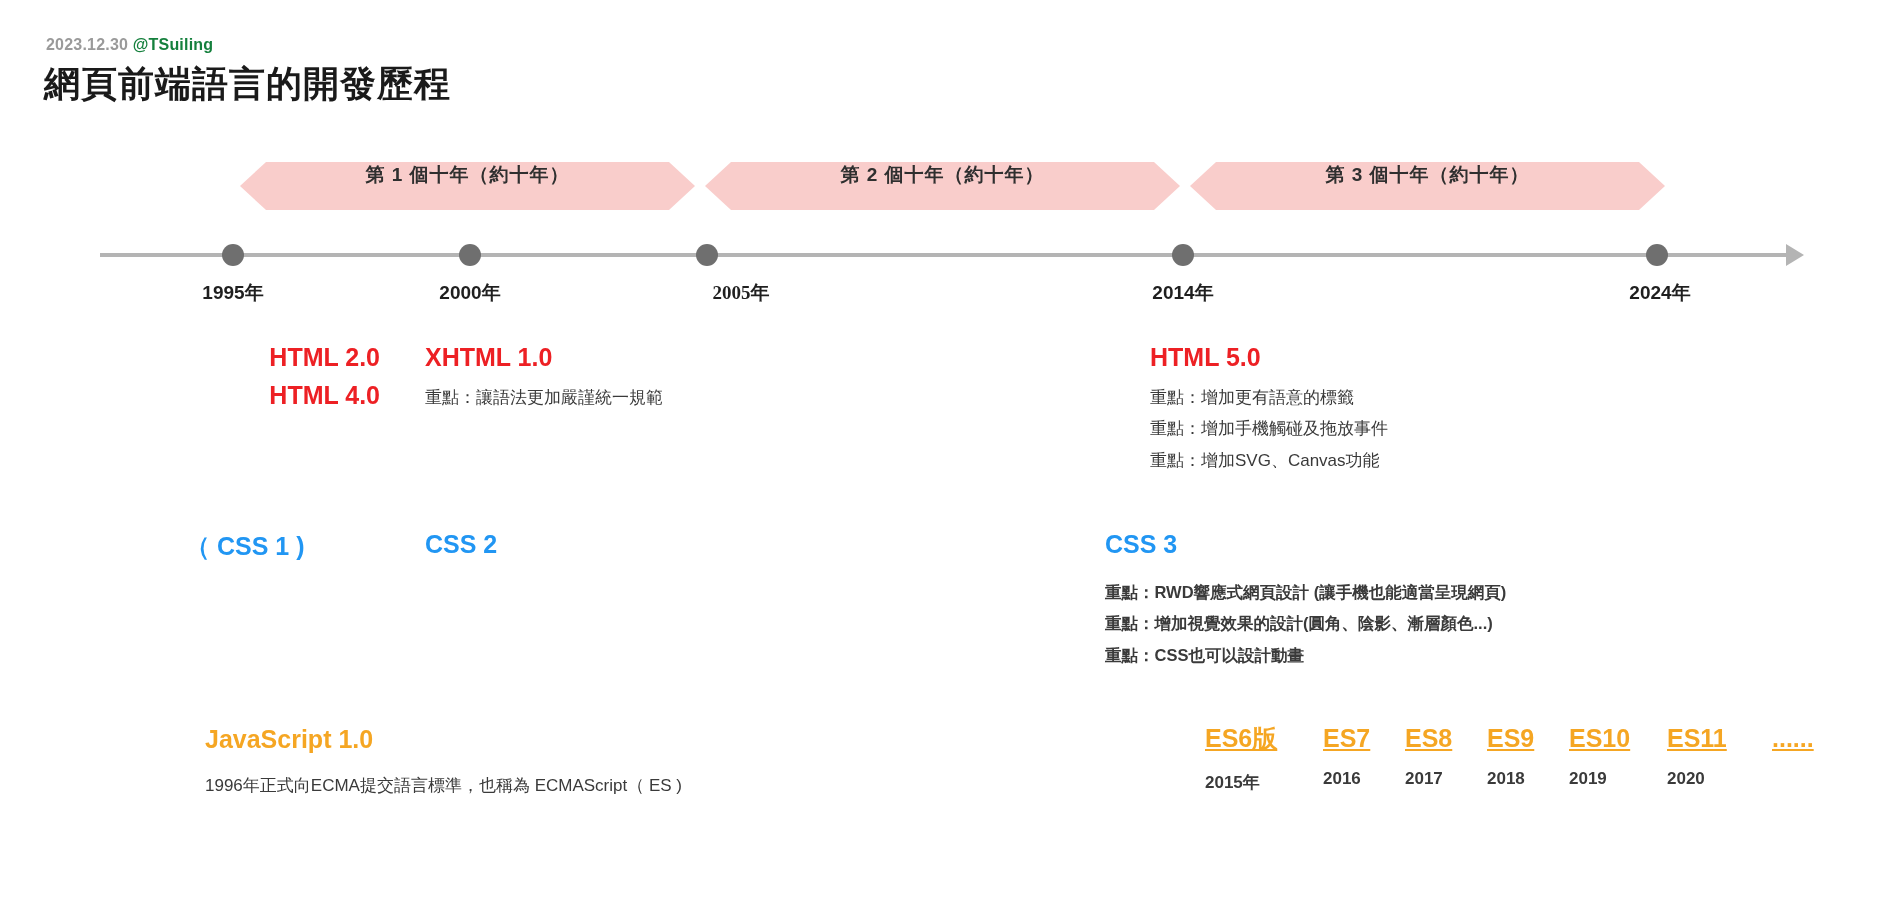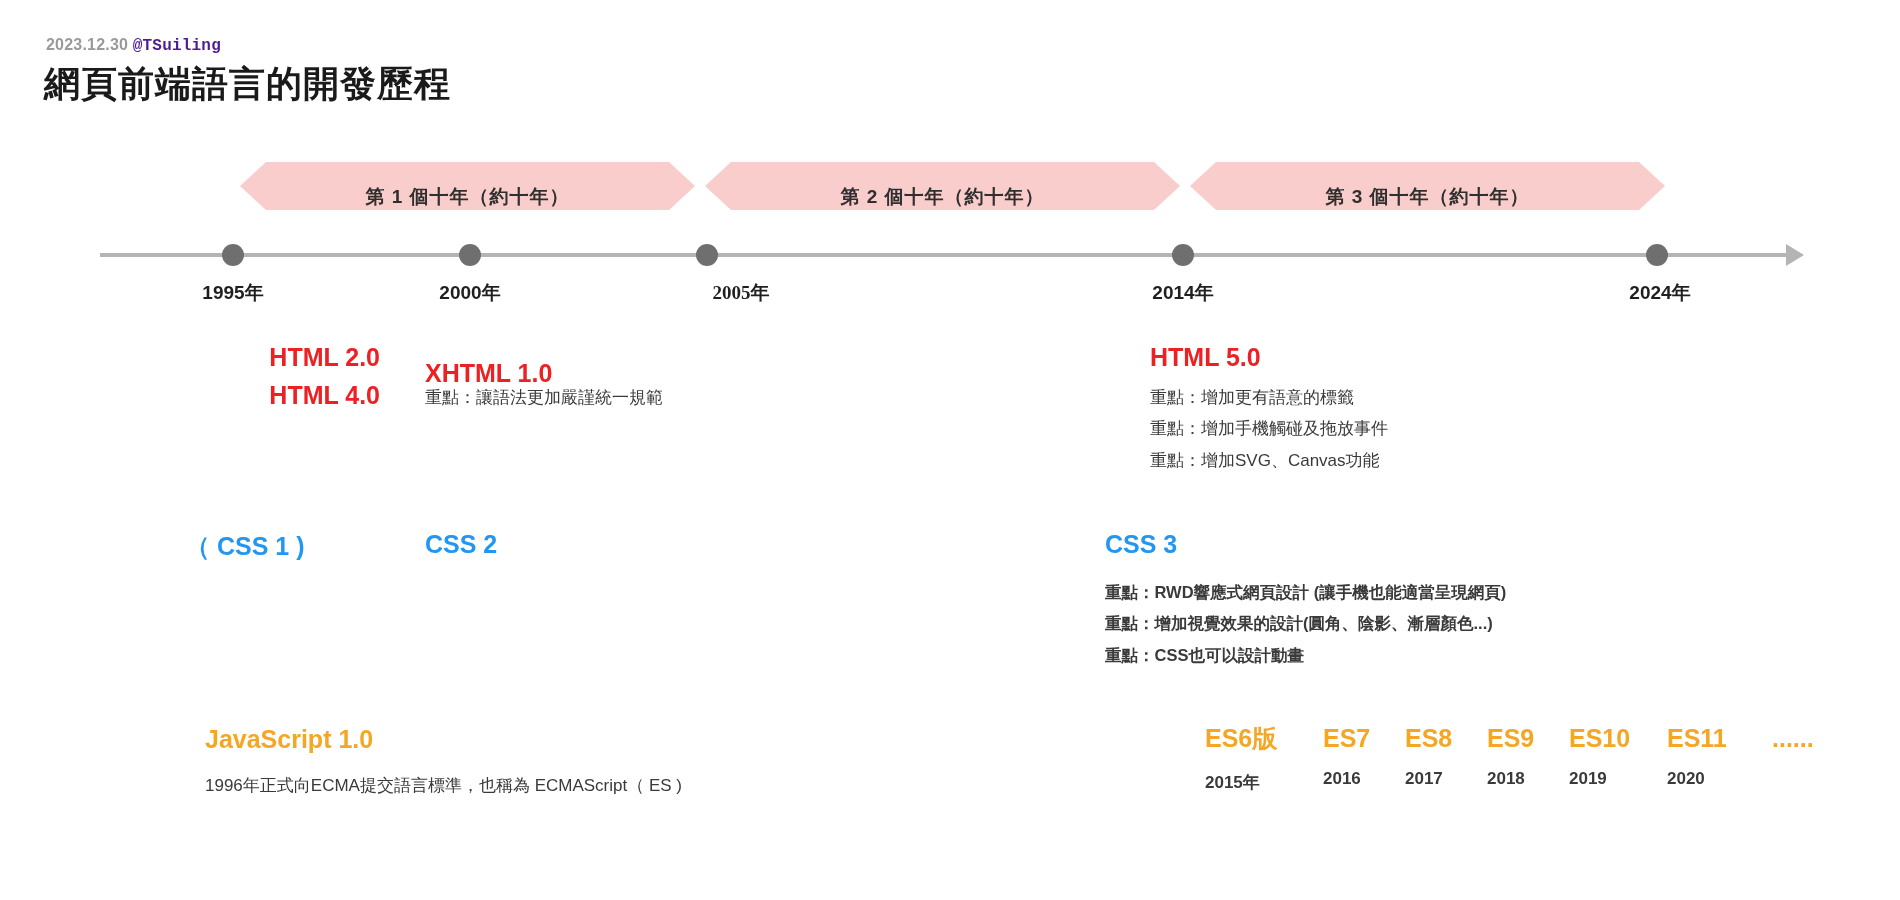--- a/index.html
+++ b/index.html
@@ -19,41 +19,41 @@
   
   .byline {
     position: absolute;
     left: 46px;
     top: 36px;
     font-size: 16px;
     font-weight: bold;
     color: #9a9a9a;
     letter-spacing: 0.2px;
   }
-  .byline .handle { color: #4c1d95; font-family: Liberation Mono, monospace; }
+  .byline .handle { color: #15803d; }
   .page-title {
     position: absolute;
     left: 44px;
     top: 60px;
     font-size: 36px;
     font-weight: bold;
     color: #1a1a1a;
     letter-spacing: 1px;
   }
 
   
   .decade {
     position: absolute;
     height: 48px;
     top: 162px;
     color: #2f2f2f;
     font-size: 19px;
     font-weight: bold;
     display: flex;
-    align-items: flex-end;
+    align-items: flex-start;
     justify-content: center;
     letter-spacing: 1px;
   }
   .decade .bar {
     position: absolute;
     left: 0; right: 0; top: 0; bottom: 0;
     background: #f9cdcb;
   }
   .decade.both .bar {
     clip-path: polygon(0 50%, 26px 0, calc(100% - 26px) 0, 100% 50%, calc(100% - 26px) 100%, 26px 100%);
@@ -130,21 +130,21 @@
   }
   .note-sm {
     color: #3a3a3a;
     font-size: 16.5px;
     font-weight: bold;
     line-height: 1.9;
     white-space: nowrap;
   }
 
   .html-left { left: 170px; top: 338px; text-align: right; width: 210px; }
-  .xhtml-block { left: 425px; top: 354px; }
+  .xhtml-block { left: 425px; top: 338px; }
   .xhtml-note { left: 425px; top: 382px; }
   .html5-block { left: 1150px; top: 338px; }
   .html5-notes { left: 1150px; top: 382px; }
 
   .css1-block { left: 185px; top: 530px; }
   .css2-block { left: 425px; top: 530px; }
   .css3-block { left: 1105px; top: 530px; }
   .css3-notes { left: 1105px; top: 577px; }
 
   .js-block { left: 205px; top: 725px; }
@@ -157,20 +157,21 @@
     display: flex;
     align-items: baseline;
     gap: 0;
   }
   .es-item { text-align: left; }
   .es-ver {
     color: #f5a623;
     font-size: 25px;
     font-weight: bold;
     white-space: nowrap;
+    text-decoration: underline;
   }
   .es-year {
     color: #3a3a3a;
     font-size: 17px;
     font-weight: bold;
     margin-top: 16px;
     white-space: nowrap;
   }
 </style>
 </head>

